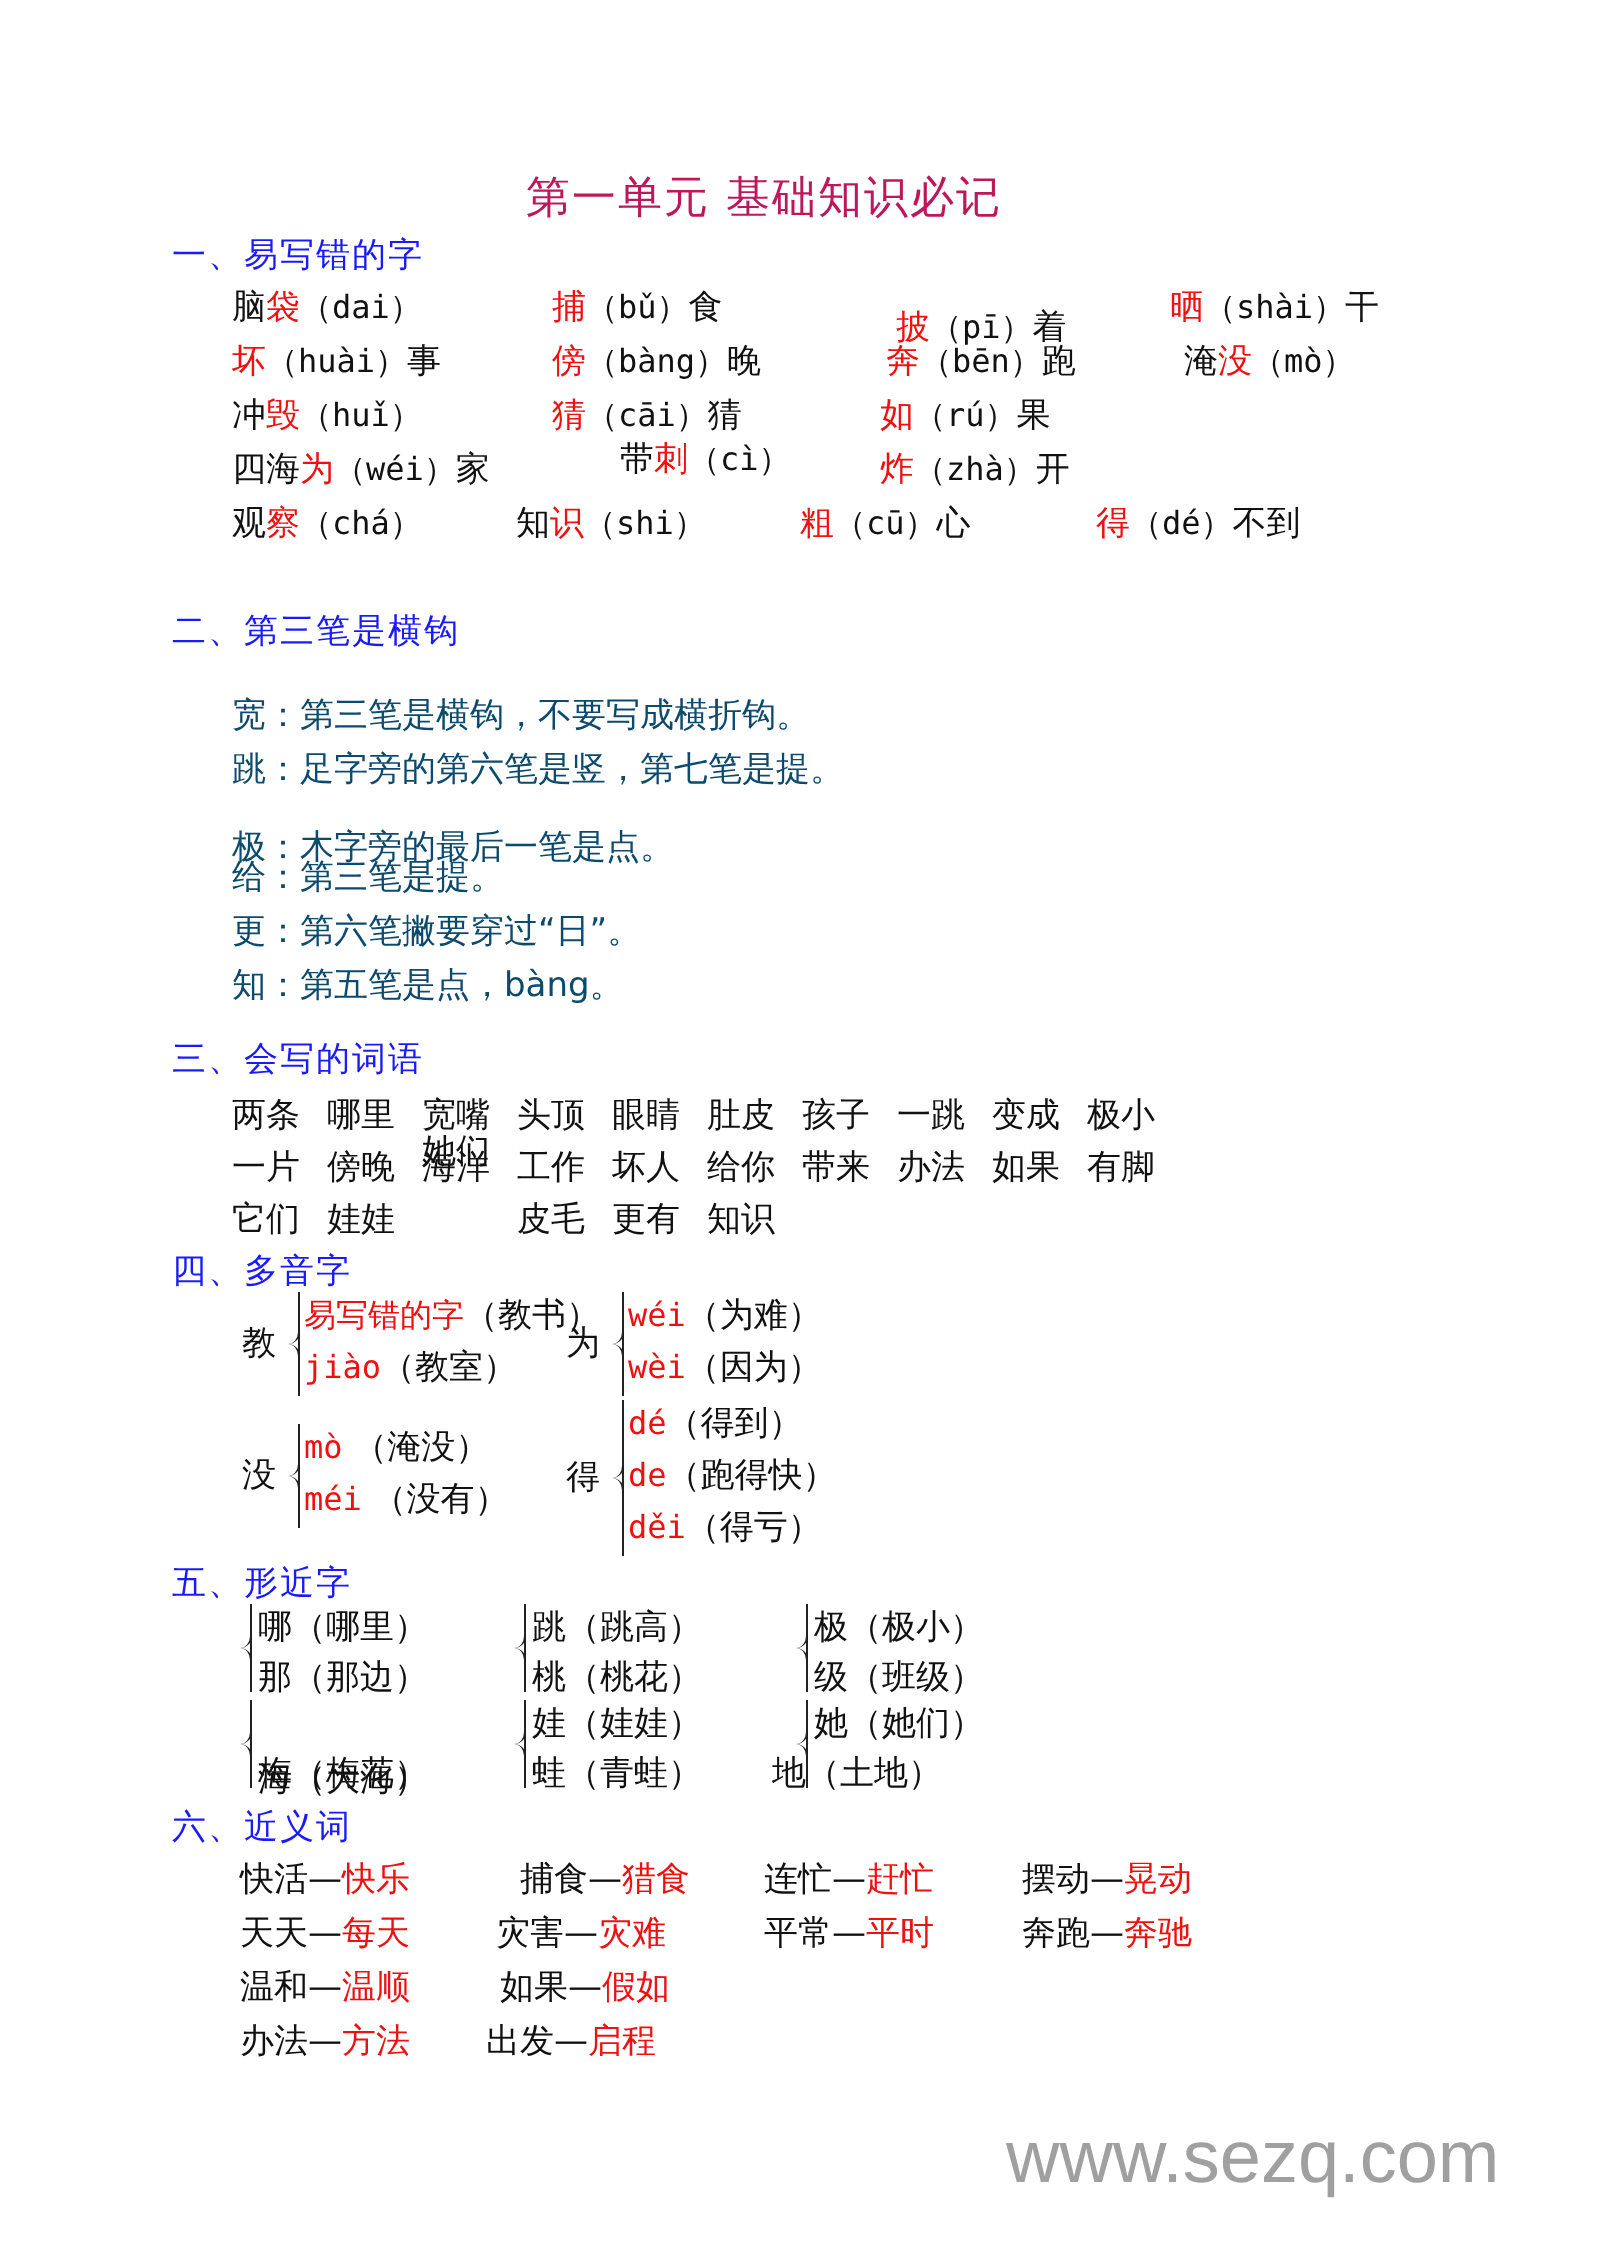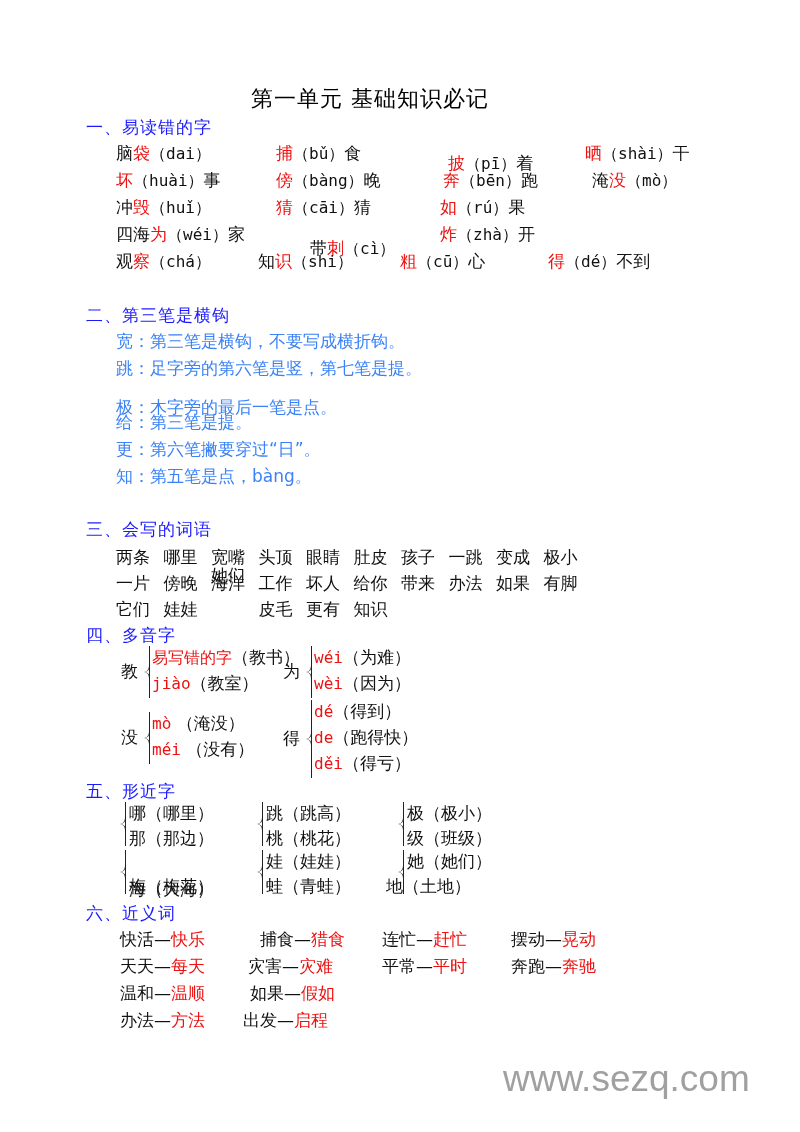--- a/index.html
+++ b/index.html
@@ -1,50 +1,50 @@
 <!DOCTYPE html>
 <html><head>
 <meta charset="utf-8">
 <style>
   html, body { margin: 0; padding: 0; background: #ffffff; }
   body { width: 800px; height: 1132px; position: relative; overflow: hidden;
          font-family: "DejaVu Sans", "Liberation Sans", sans-serif; color: #111111; }
   .abs { position: absolute; white-space: nowrap; }
-  .title { font-size: 22px; color: #000000; left: 0; width: 740px; text-align: center; top: 84px; letter-spacing: 1px; }
+  .title { font-size: 22px; color: #be185d; left: 12px; width: 740px; text-align: center; top: 84px; letter-spacing: 1px; }
   .sec { font-size: 17px; color: #1a1aff; left: 86px; letter-spacing: 1px; }
-  .line { font-size: 17px; color: #3b82f6; left: 116px; }
+  .line { font-size: 17px; color: #0c4a6e; left: 116px; margin-top: 16px; }
   .red { color: #ee1111; }
   .py { font-family: "DejaVu Sans Mono", "Liberation Mono", monospace; font-size: 16px; }
   .cell { position: absolute; white-space: nowrap; font-size: 17px; }
   .brace { position: absolute; border-left: 1.5px solid #222; border-radius: 8px 0 0 8px; }
   .brace::before, .brace::after { content: ""; position: absolute; left: -6px; width: 5px; height: 50%; border-right: 1.5px solid #222; }
   .brace::before { top: 0; border-radius: 0 0 6px 0; }
   .brace::after { bottom: 0; border-radius: 0 6px 0 0; }
   .watermark { position: absolute; left: 503px; top: 1058px; font-family: "Liberation Sans", sans-serif; font-size: 37px; color: #a0a0a0; }
 </style>
 </head>
 <body>
 
 <div class="abs title">第一单元 基础知识必记</div>
 
-<div class="abs sec" style="top:116px">一、易读错的字</div>
+<div class="abs sec" style="top:116px">一、易写错的字</div>
 <div id="s1">
     <div class="cell" style="left:116px;top:142px"><span>脑</span><span class="red">袋</span><span class="py">（dai）</span></div>
     <div class="cell" style="left:276px;top:142px"><span class="red">捕</span><span class="py">（bǔ）</span><span>食</span></div>
     <div class="cell" style="left:448px;top:152px"><span class="red">披</span><span class="py">（pī）</span><span>着</span></div>
     <div class="cell" style="left:585px;top:142px"><span class="red">晒</span><span class="py">（shài）</span><span>干</span></div>
     <div class="cell" style="left:116px;top:169px"><span class="red">坏</span><span class="py">（huài）</span><span>事</span></div>
     <div class="cell" style="left:276px;top:169px"><span class="red">傍</span><span class="py">（bàng）</span><span>晚</span></div>
     <div class="cell" style="left:443px;top:169px"><span class="red">奔</span><span class="py">（bēn）</span><span>跑</span></div>
     <div class="cell" style="left:592px;top:169px"><span>淹</span><span class="red">没</span><span class="py">（mò）</span></div>
     <div class="cell" style="left:116px;top:196px"><span>冲</span><span class="red">毁</span><span class="py">（huǐ）</span></div>
     <div class="cell" style="left:276px;top:196px"><span class="red">猜</span><span class="py">（cāi）</span><span>猜</span></div>
     <div class="cell" style="left:440px;top:196px"><span class="red">如</span><span class="py">（rú）</span><span>果</span></div>
     <div class="cell" style="left:116px;top:223px"><span>四海</span><span class="red">为</span><span class="py">（wéi）</span><span>家</span></div>
-    <div class="cell" style="left:310px;top:237px"><span>带</span><span class="red">刺</span><span class="py">（cì）</span></div>
+    <div class="cell" style="left:310px;top:218px"><span>带</span><span class="red">刺</span><span class="py">（cì）</span></div>
     <div class="cell" style="left:440px;top:223px"><span class="red">炸</span><span class="py">（zhà）</span><span>开</span></div>
     <div class="cell" style="left:116px;top:250px"><span>观</span><span class="red">察</span><span class="py">（chá）</span></div>
     <div class="cell" style="left:258px;top:250px"><span>知</span><span class="red">识</span><span class="py">（shi）</span></div>
     <div class="cell" style="left:400px;top:250px"><span class="red">粗</span><span class="py">（cū）</span><span>心</span></div>
     <div class="cell" style="left:548px;top:250px"><span class="red">得</span><span class="py">（dé）</span><span>不到</span></div>
   </div>
 
 <div class="abs sec" style="top:304px">二、第三笔是横钩</div>
 <div class="abs line" style="top:330px">宽：第三笔是横钩，不要写成横折钩。</div>
 <div class="abs line" style="top:357px">跳：足字旁的第六笔是竖，第七笔是提。</div>

